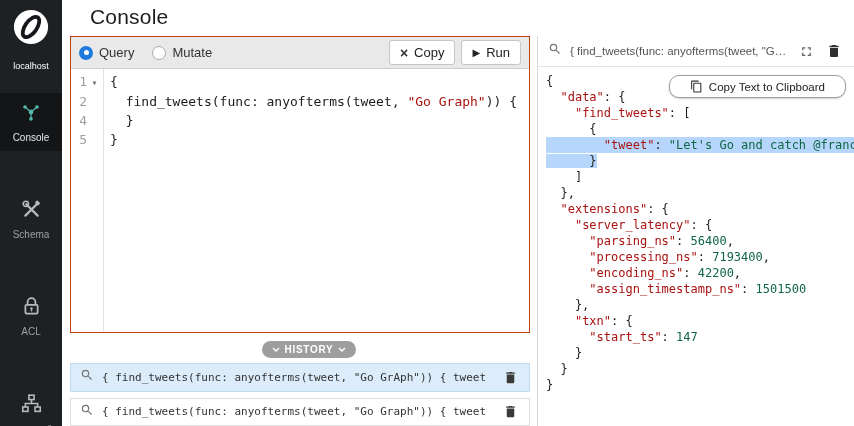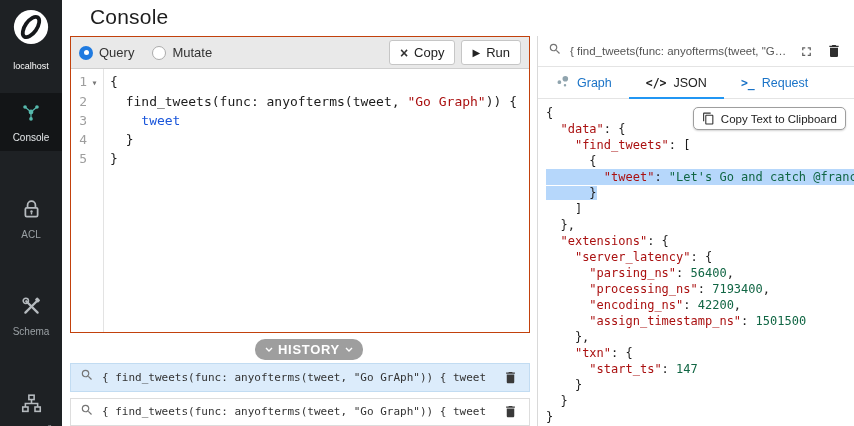--- a/index.html
+++ b/index.html
@@ -53,21 +53,21 @@
   .tk-k { color:#aa1111; }
   .tk-s { color:#aa1111; }
   .tk-n { color:#116644; }
   .tk-v { color:#116644; }
   .tk-b { color:#1a56db; }
   .lc.hl-full { display:block; background:#b6d7fb; }
   .lc.hl-text { background:#b6d7fb; }
 
   .pill-row { margin-top:5px; text-align:center; height:19px; }
   .history-pill { display:inline-flex; align-items:center; gap:5px; background:#9e9e9e; color:#fff;
-    border:none; border-radius:10px; padding:3px 10px; font-size:13px; font-weight:bold;
+    border:none; border-radius:10px; padding:3px 10px; font-size:10px; font-weight:bold;
     letter-spacing:0.7px; cursor:pointer; font-family:"Liberation Sans",sans-serif;margin-left:18px; }
   .history-item { margin-top:6px; height:30px; border:1px solid #ddd; background:#fff;
     display:flex; align-items:center; gap:8px; padding:0 9px; cursor:pointer; }
   .history-item.selected { background:#dcecfb; border-color:#c2dcf2; }
   .history-text { flex:1; font-family:"DejaVu Sans Mono",monospace; font-size:11px; color:#333;
     white-space:nowrap; overflow:hidden; }
   .icon-btn { background:none; border:none; cursor:pointer; display:flex; align-items:center; padding:2px; }
 
   
   .right-col { flex:1; border-left:1px solid #d9d9d9; background:#fff; display:flex; flex-direction:column; min-width:0; }
@@ -79,21 +79,21 @@
     position:relative; cursor:pointer; }
   .tab.active { color:#212121; }
   .tab.active::after { content:""; position:absolute; left:0; right:0; bottom:-1px; height:2px; background:#2196f3; }
   .glyph-icon { font-family:"DejaVu Sans Mono",monospace; font-weight:bold; font-size:11.5px; }
   .glyph-dark { color:#212121; }
   .glyph-blue { color:#1a73c7; }
 
   .json-view { position:relative; flex:1; overflow:hidden; padding:6px 0 0 8px;
     font-family:"DejaVu Sans Mono",monospace; font-size:12px; line-height:16px; }
   .copy-btn { position:absolute; top:8px; right:8px; z-index:2; display:flex; align-items:center; gap:6px;
-    background:#fff; border:1px solid #9e9e9e; border-radius:5px; padding:4px 8px; font-size:11.5px; color:#222;
+    background:#fff; border:1px solid #9e9e9e; border-radius:10px; padding:4px 20px; font-size:11.5px; color:#222;
     font-family:"Liberation Sans",sans-serif; box-shadow:0 1px 2px rgba(0,0,0,0.18); cursor:pointer;text-align:center; }
 </style>
 </head>
 <body>
 
 <div class="app">
 
   <aside class="sidebar">
     <div class="logo-block">
       <div class="logo">
@@ -117,40 +117,40 @@
             <circle cx="5.5" cy="6.5" r="2" fill="#56b8ac"></circle>
             <circle cx="18.5" cy="6.5" r="2" fill="#56b8ac"></circle>
             <circle cx="12" cy="19.5" r="2" fill="#56b8ac"></circle>
           </svg>
         </span>
         <span class="nav-label">Console</span>
       </div>
       <div class="nav-item">
         <span>
           <svg viewBox="0 0 24 24" width="21" height="21">
-            <path fill="none" stroke="#b6bbbf" stroke-width="2" d="M7.5 10V7a4.5 4.5 0 0 1 9 0v3"></path>
-            <rect x="5" y="10" width="14" height="10" rx="1.5" fill="none" stroke="#b6bbbf" stroke-width="2"></rect>
-            <circle cx="12" cy="14.3" r="1.4" fill="#b6bbbf"></circle>
-            <line x1="12" y1="15.3" x2="12" y2="17.6" stroke="#b6bbbf" stroke-width="1.6"></line>
-          </svg>
-        </span>
-        <span class="nav-label">ACL</span>
-      </div>
-      <div class="nav-item">
-        <span>
-          <svg viewBox="0 0 24 24" width="21" height="21">
             <g stroke="#b6bbbf" stroke-width="2.6" stroke-linecap="round">
               <line x1="6" y1="6" x2="19" y2="19"></line>
                 <line x1="18" y1="6" x2="5" y2="19"></line>
             </g>
             <circle cx="5.5" cy="5.5" r="3" fill="none" stroke="#b6bbbf" stroke-width="1.8"></circle>
             <rect x="16.4" y="2.6" width="5" height="4" rx="1" fill="#b6bbbf" transform="rotate(45 18.9 4.6)"></rect>
           </svg>
         </span>
         <span class="nav-label">Schema</span>
+      </div>
+      <div class="nav-item">
+        <span>
+          <svg viewBox="0 0 24 24" width="21" height="21">
+            <path fill="none" stroke="#b6bbbf" stroke-width="2" d="M7.5 10V7a4.5 4.5 0 0 1 9 0v3"></path>
+            <rect x="5" y="10" width="14" height="10" rx="1.5" fill="none" stroke="#b6bbbf" stroke-width="2"></rect>
+            <circle cx="12" cy="14.3" r="1.4" fill="#b6bbbf"></circle>
+            <line x1="12" y1="15.3" x2="12" y2="17.6" stroke="#b6bbbf" stroke-width="1.6"></line>
+          </svg>
+        </span>
+        <span class="nav-label">ACL</span>
       </div>
       <div class="nav-item">
         <span>
           <svg viewBox="0 0 24 24" width="21" height="21" fill="none" stroke="#b6bbbf" stroke-width="1.8">
             <rect x="9" y="2.5" width="6" height="5"></rect>
             <rect x="2" y="16" width="6" height="5"></rect>
             <rect x="16" y="16" width="6" height="5"></rect>
             <path d="M12 7.5v4.5M5 16v-4h14v4"></path>
           </svg>
         </span>
@@ -184,21 +184,20 @@
               </button>
               <button class="tbtn">
                 <span class="play-glyph">▶</span>
                 <span>Run</span>
               </button>
             </div>
           </div>
           <div class="editor">
               <div class="code-line"><span class="ln">1</span><span class="fold">▾</span><span class="lc"><span class="tk-p">{</span></span></div>
               <div class="code-line"><span class="ln">2</span><span class="fold"></span><span class="lc"><span class="tk-p">  find_tweets(func: anyofterms(tweet, </span><span class="tk-s">"Go Graph"</span><span class="tk-p">)) {</span></span></div>
-              <div class="code-line"><span class="ln">3</span><span class="fold"></span><span class="lc"><span class="tk-p">    </span><span class="tk-b">tweet</span></span></div>
               <div class="code-line"><span class="ln">4</span><span class="fold"></span><span class="lc"><span class="tk-p">  }</span></span></div>
               <div class="code-line"><span class="ln">5</span><span class="fold"></span><span class="lc"><span class="tk-p">}</span></span></div>
             </div>
         </div>
 
         <div class="pill-row">
           <button class="history-pill">
             <svg width="8" height="5" viewBox="0 0 8 5">
               <polyline points="1,1 4,4 7,1" fill="none" stroke="#ffffff" stroke-width="1.4"></polyline>
               </svg>
@@ -251,38 +250,20 @@
                 <path fill="#616161" d="M7 14H5v5h5v-2H7v-3zm-2-4h2V7h3V5H5v5zm12 7h-3v2h5v-5h-2v3zM14 5v2h3v3h2V5h-5z"></path>
               </svg>
           </button>
           <button class="icon-btn">
             <svg viewBox="0 0 24 24" width="16" height="16">
                 <path fill="#2f2f2f" d="M6 19c0 1.1.9 2 2 2h8c1.1 0 2-.9 2-2V7H6v12zM19 4h-3.5l-1-1h-5l-1 1H5v2h14V4z"></path>
               </svg>
           </button>
         </div>
 
-        <div class="tabs">
-          <div class="tab">
-            <span>
-              <svg viewBox="0 0 24 24" width="15" height="15">
-                  <path fill="#90a4ae" d="M7 10a3 3 0 1 0 0 6 3 3 0 0 0 0-6zm9.5-7a4.5 4.5 0 1 0 0 9 4.5 4.5 0 0 0 0-9zM16 16a2 2 0 1 0 0 4 2 2 0 0 0 0-4z"></path>
-                </svg>
-            </span>
-            <span>Graph</span>
-          </div>
-          <div class="tab active">
-            <span class="glyph-icon glyph-dark">&lt;/&gt;</span>
-            <span>JSON</span>
-          </div>
-          <div class="tab">
-            <span class="glyph-icon glyph-blue">&gt;_</span>
-            <span>Request</span>
-          </div>
-        </div>
 
         <div class="json-view">
           <button class="copy-btn">
             <svg viewBox="0 0 24 24" width="13" height="13">
                 <path fill="#333" d="M16 1H4c-1.1 0-2 .9-2 2v14h2V3h12V1zm3 4H8c-1.1 0-2 .9-2 2v14c0 1.1.9 2 2 2h11c1.1 0 2-.9 2-2V7c0-1.1-.9-2-2-2zm0 16H8V7h11v14z"></path>
               </svg>
             <span>Copy Text to Clipboard</span>
           </button>
           <div>
               <div class="code-line"><span class="lc"><span class="tk-p">{</span></span></div>

